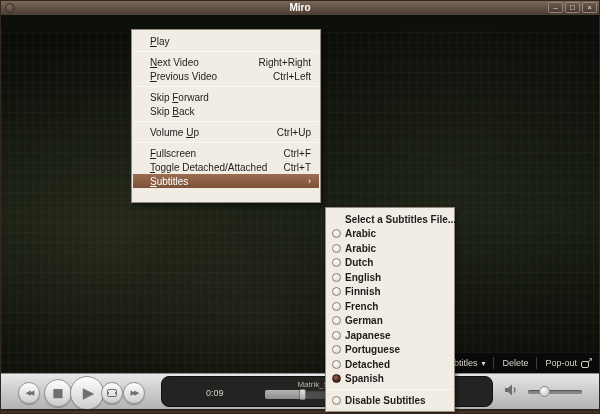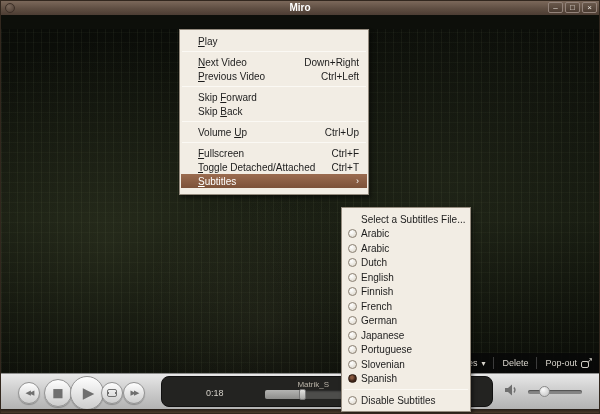--- a/index.html
+++ b/index.html
@@ -75,29 +75,29 @@
   .vol-ic{position:absolute;left:503px;top:382px;z-index:3;}
   .vol-track{position:absolute;left:527px;top:389px;width:54px;height:4px;background:#858585;
     border-radius:2px;box-shadow:inset 0 1px 1px rgba(0,0,0,.4);z-index:3;}
   .vol-knob{position:absolute;top:-4px;width:11px;height:11px;border-radius:50%;
     background:radial-gradient(circle at 35% 30%,#fafafa,#bfbfbf);border:1px solid #8a8a8a;}
   .bottom-edge{position:absolute;left:0;right:0;bottom:0;height:4px;
     background:linear-gradient(#241c16,#4a3a2d);z-index:12;}
   
   .menupanel{position:absolute;background:#f2ede4;border:1px solid #948b7e;
     box-shadow:2px 3px 4px rgba(0,0,0,.45);font-size:10px;color:#1c1c1c;z-index:20;}
-  #playback-menu{left:130px;top:28px;width:190px;padding:4px 1px 6px;margin-left:48px;}
+  #playback-menu{left:130px;top:28px;width:190px;padding:4px 1px 14px;}
   .mi{height:14px;display:flex;align-items:center;padding:0 8px 0 17px;}
   .mi .sc{margin-left:auto;}
   .mi.hl{background:linear-gradient(#9b6c50,#7c5138);color:#fff;margin:0;padding-left:17px;}
   .mi .arrow{margin-left:auto;font-size:9px;}
   .msep{height:1px;background:#d8d2c6;border-bottom:1px solid #fbf9f4;margin:3px 1px;}
   u{text-decoration:underline;}
   
-  #subtitles-menu{left:340px;top:206px;width:130px;padding:4px 1px 3px;z-index:21;}
+  #subtitles-menu{left:324px;top:206px;width:130px;padding:4px 1px 3px;z-index:21;font-weight:bold;}
   .smi{height:14.5px;display:flex;align-items:center;padding:0 6px 0 5px;gap:4px;}
   .smi .txt{white-space:nowrap;}
   .smi.noradio{padding-left:18px;}
   .radio{width:9px;height:9px;border-radius:50%;border:1px solid #8a8073;
     background:radial-gradient(circle at 35% 30%,#ffffff,#d9d3c6);flex:0 0 auto;}
   .radio.checked{border:1px solid #2e1c12;
     background:radial-gradient(circle at 40% 35%,#8a5a40 0 18%,#43281c 55%,#301a10);}
 </style>
 </head>
 <body>
@@ -149,21 +149,21 @@
     <div class="cbtn" style="left:100px;top:8px;width:22px;height:22px;position:absolute;">
       <span class="fs-ic"></span>
     </div>
     <div class="cbtn" style="left:122px;top:8px;width:22px;height:22px;position:absolute;">
       <span class="glyph" style="font-size:7px;letter-spacing:-2px;">▶▶</span>
     </div>
   </div>
 
   <div class="seekbox">
     <div class="seek-title">Matrik_S</div>
-    <div class="t-elapsed">0:18</div>
+    <div class="t-elapsed">0:09</div>
     <div class="t-remaining">-0:37</div>
     <div class="seek-track">
       <div class="seek-fill" style="width: 20%;"></div>
       <div class="seek-handle" style="left: calc(20% - 3px);"></div>
     </div>
   </div>
 
   <svg class="vol-ic" width="16" height="14" viewBox="0 0 16 14">
     <polygon points="1,5 4,5 8,1.5 8,12.5 4,9 1,9" fill="#6f6f6f"></polygon>
     <path d="M10 4.5 Q12 7 10 9.5" stroke="#6f6f6f" stroke-width="1.3" fill="none"></path>
@@ -174,21 +174,21 @@
 
   <div class="bottom-edge"></div>
 
   <div class="menupanel" id="playback-menu">
     <div class="mi">
       <span><u>P</u>lay</span>
     </div>
     <div class="msep"></div>
     <div class="mi">
       <span><u>N</u>ext Video</span>
-      <span class="sc">Down+Right</span>
+      <span class="sc">Right+Right</span>
     </div>
     <div class="mi">
       <span><u>P</u>revious Video</span>
       <span class="sc">Ctrl+Left</span>
     </div>
     <div class="msep"></div>
     <div class="mi">
       <span>Skip <u>F</u>orward</span>
     </div>
     <div class="mi">
@@ -249,21 +249,21 @@
     <div class="smi">
       <span class="radio"></span>
       <span class="txt">Japanese</span>
     </div>
     <div class="smi">
       <span class="radio"></span>
       <span class="txt">Portuguese</span>
     </div>
     <div class="smi">
       <span class="radio"></span>
-      <span class="txt">Slovenian</span>
+      <span class="txt">Detached</span>
     </div>
     <div class="smi">
       <span class="radio checked"></span>
       <span class="txt">Spanish</span>
     </div>
     <div class="msep"></div>
     <div class="smi">
       <span class="radio"></span>
       <span class="txt">Disable Subtitles</span>
     </div>

